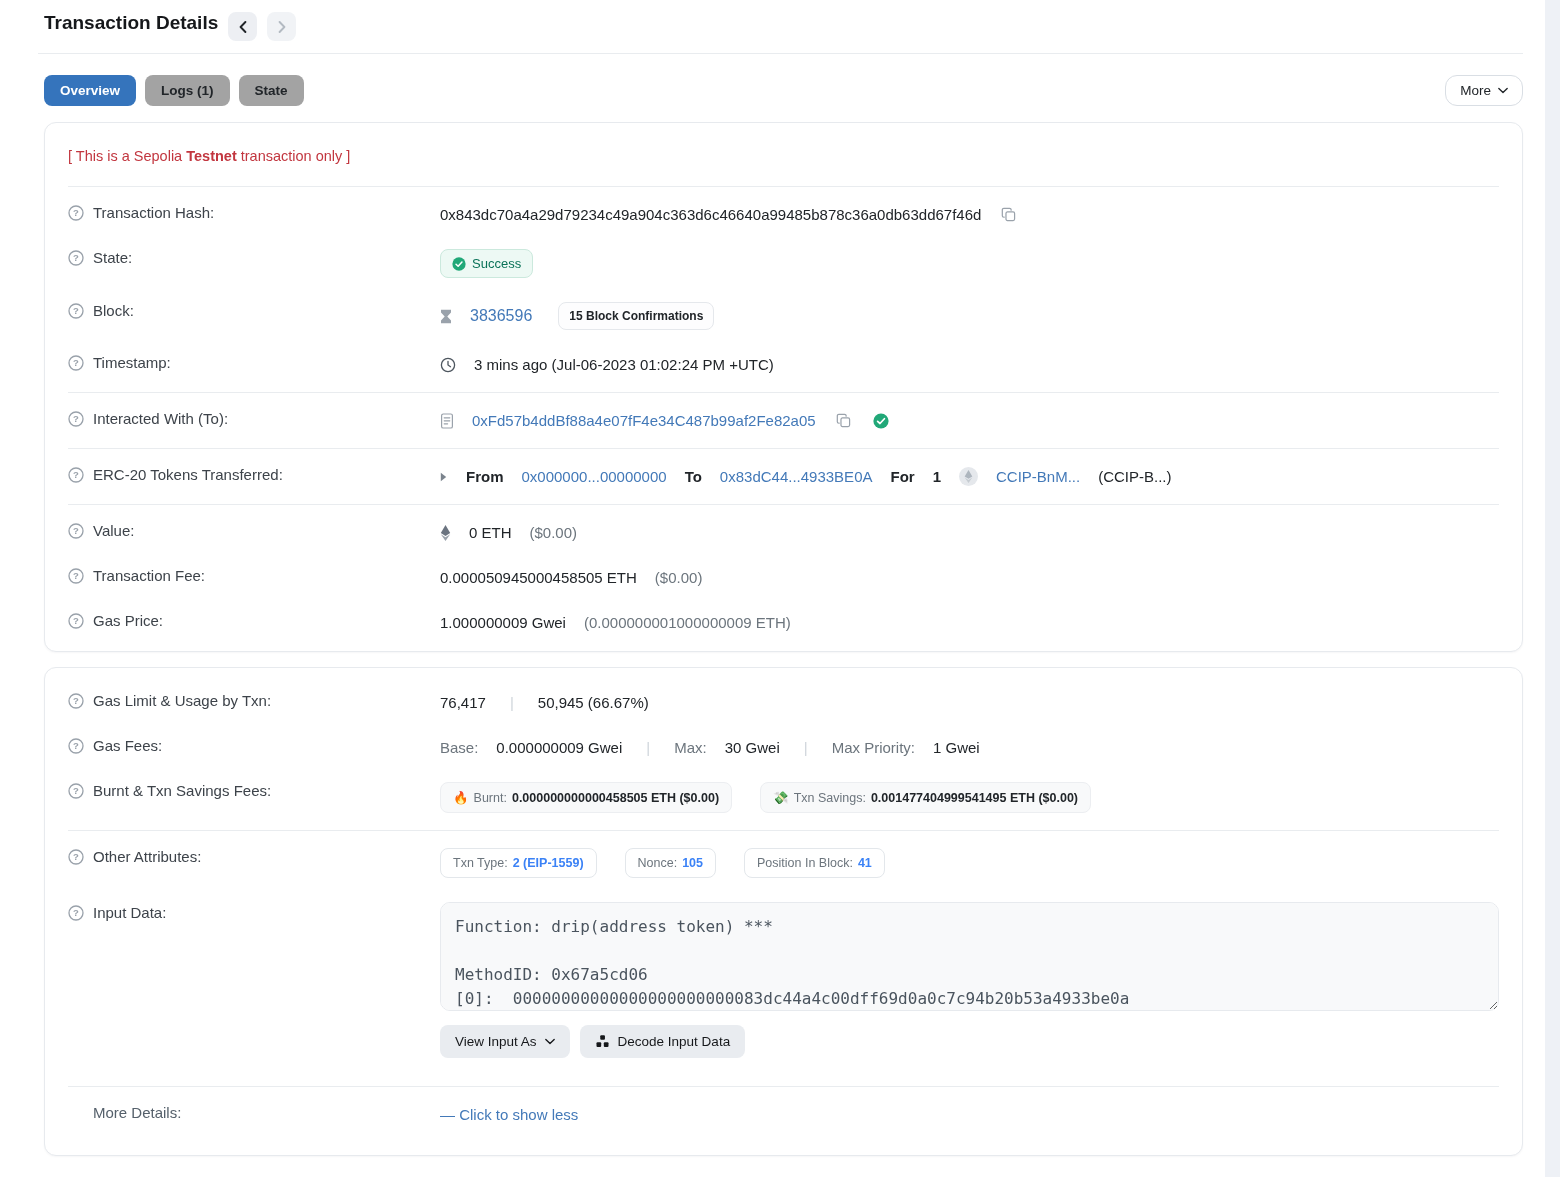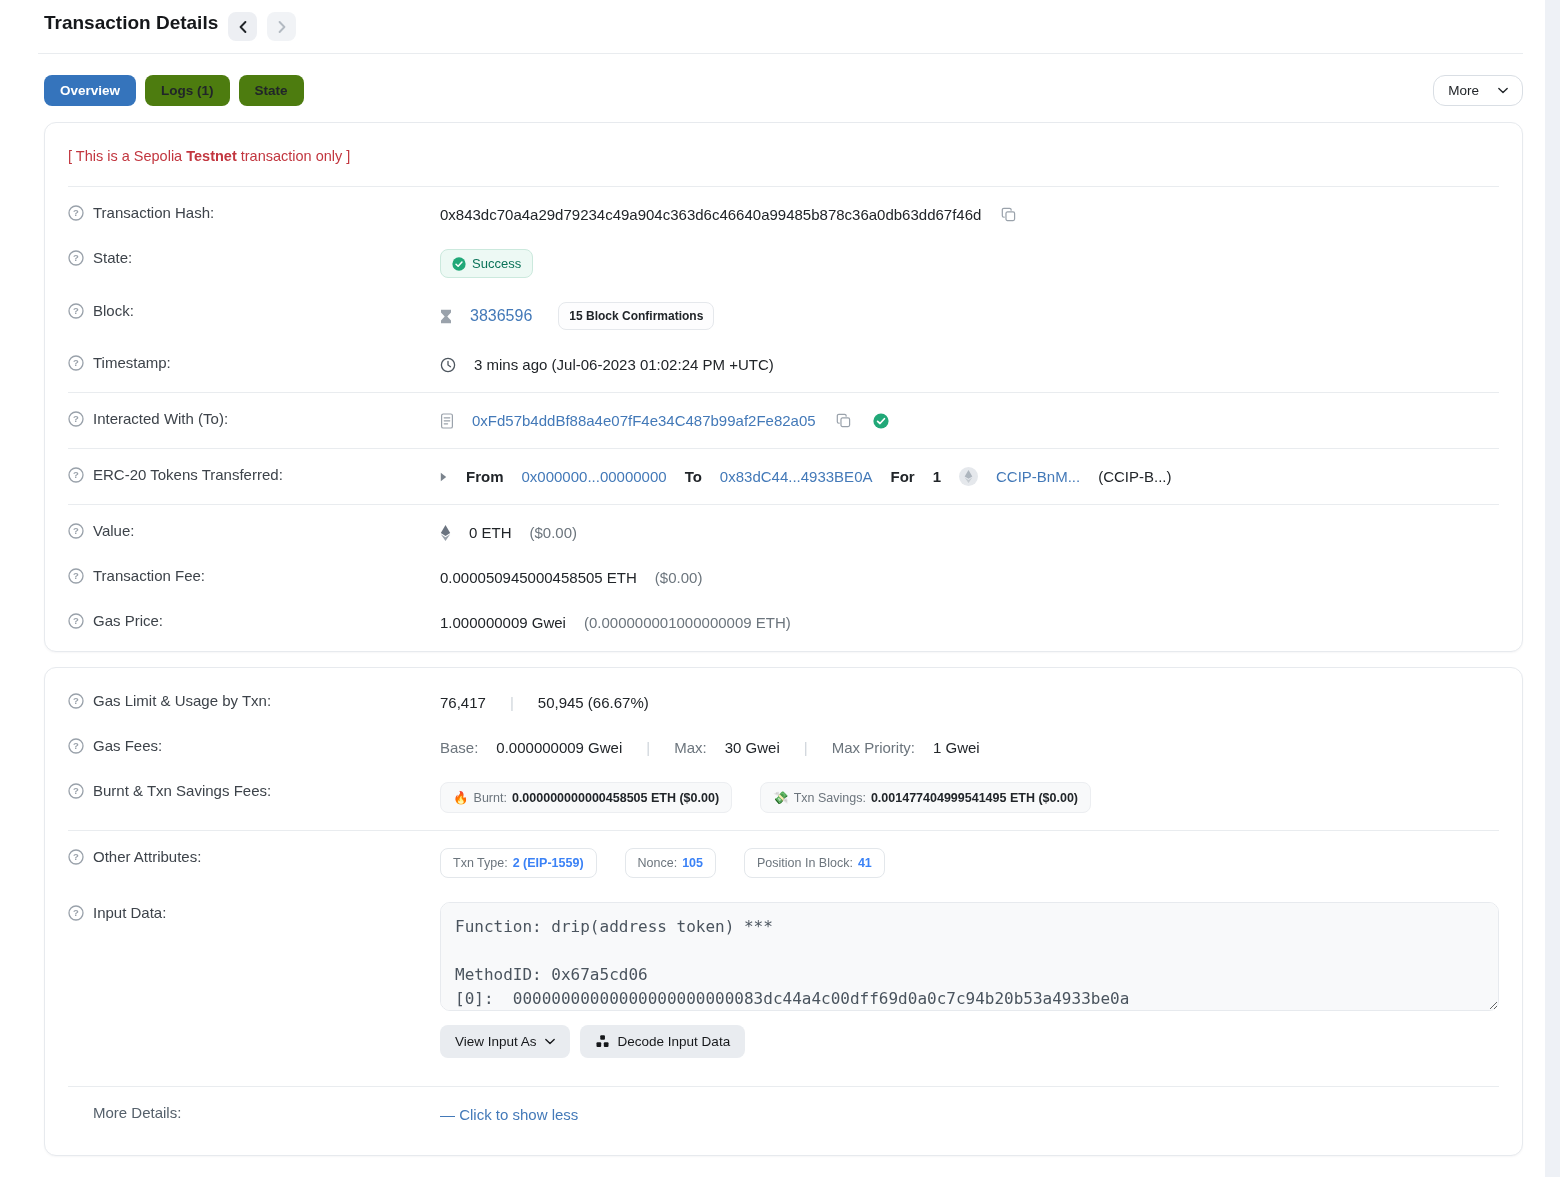--- a/index.html
+++ b/index.html
@@ -23,27 +23,27 @@
     background: #edeff3; display: inline-flex; align-items: center; justify-content: center;
     cursor: pointer;
   }
   .nav-btn.prev { color: #212529; }
   .nav-btn.next { color: #b3bac2; background: #f1f3f6; }
   .header-divider { border: none; border-top: 1px solid #e9ecef; margin: 0 0 0 -6px; }
   
   .tabbar { display: flex; align-items: center; gap: 9px; margin: 21px 0 16px; }
   .tab-pill {
     border: none; border-radius: 8px; padding: 8px 16px; font-size: 13.5px; font-weight: 600;
-    background: #4d7c0f; color: #212529; cursor: pointer; font-family: inherit;
+    background: #a3a3a3; color: #212529; cursor: pointer; font-family: inherit;
   }
   .tab-pill.active { background: #3574bc; color: #fff; }
   .more-btn {
     margin-left: auto; background: #fff; border: 1px solid #d9dee4; border-radius: 12px;
     padding: 7px 14px; font-size: 13.5px; font-weight: 500; color: #212529; cursor: pointer;
-    display: inline-flex; align-items: center; gap: 19px; font-family: inherit;
+    display: inline-flex; align-items: center; gap: 7px; font-family: inherit;
   }
   
   .card {
     border: 1px solid #e7eaee; border-radius: 12px; background: #fff;
     box-shadow: 0 1px 2px rgba(20,30,55,.04);
     padding: 6px 23px; margin-bottom: 15px;
   }
   .card-divider { border: none; border-top: 1px solid #e9ecef; margin: 5px 0; }
   .notice { padding: 19px 0 17px; font-size: 14.5px; color: #c2363f; }
   .notice b { font-weight: 700; }

